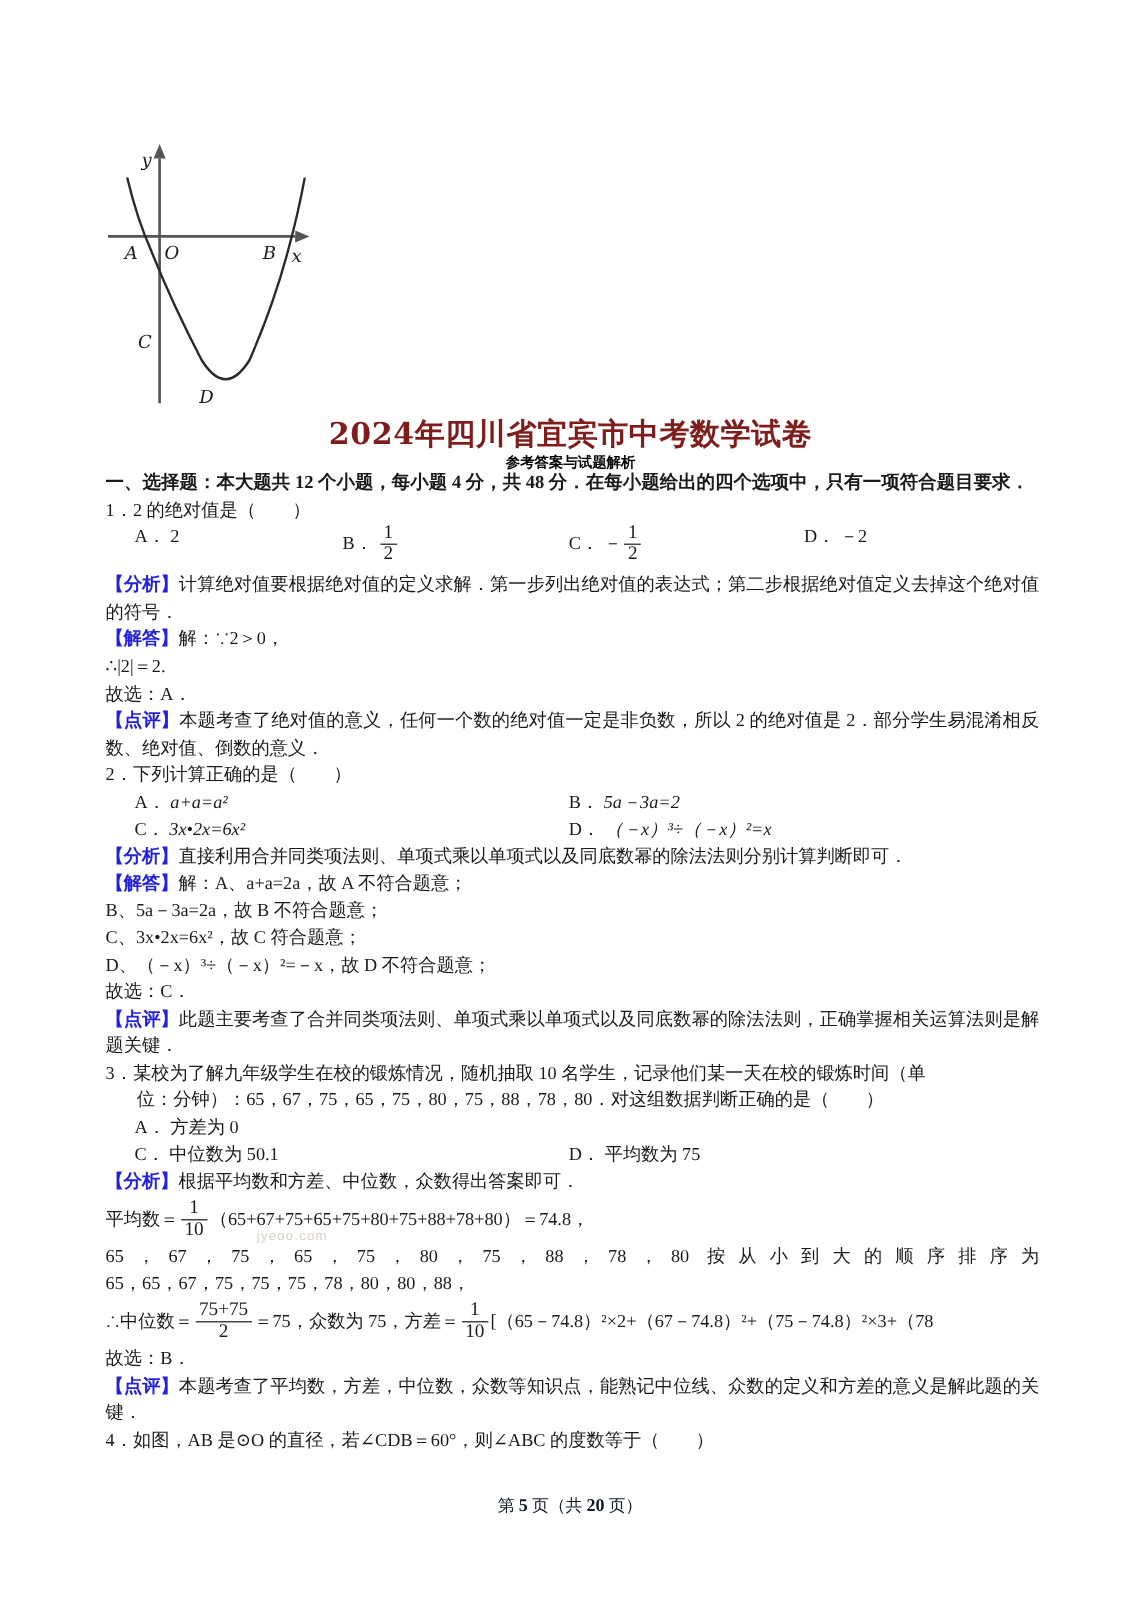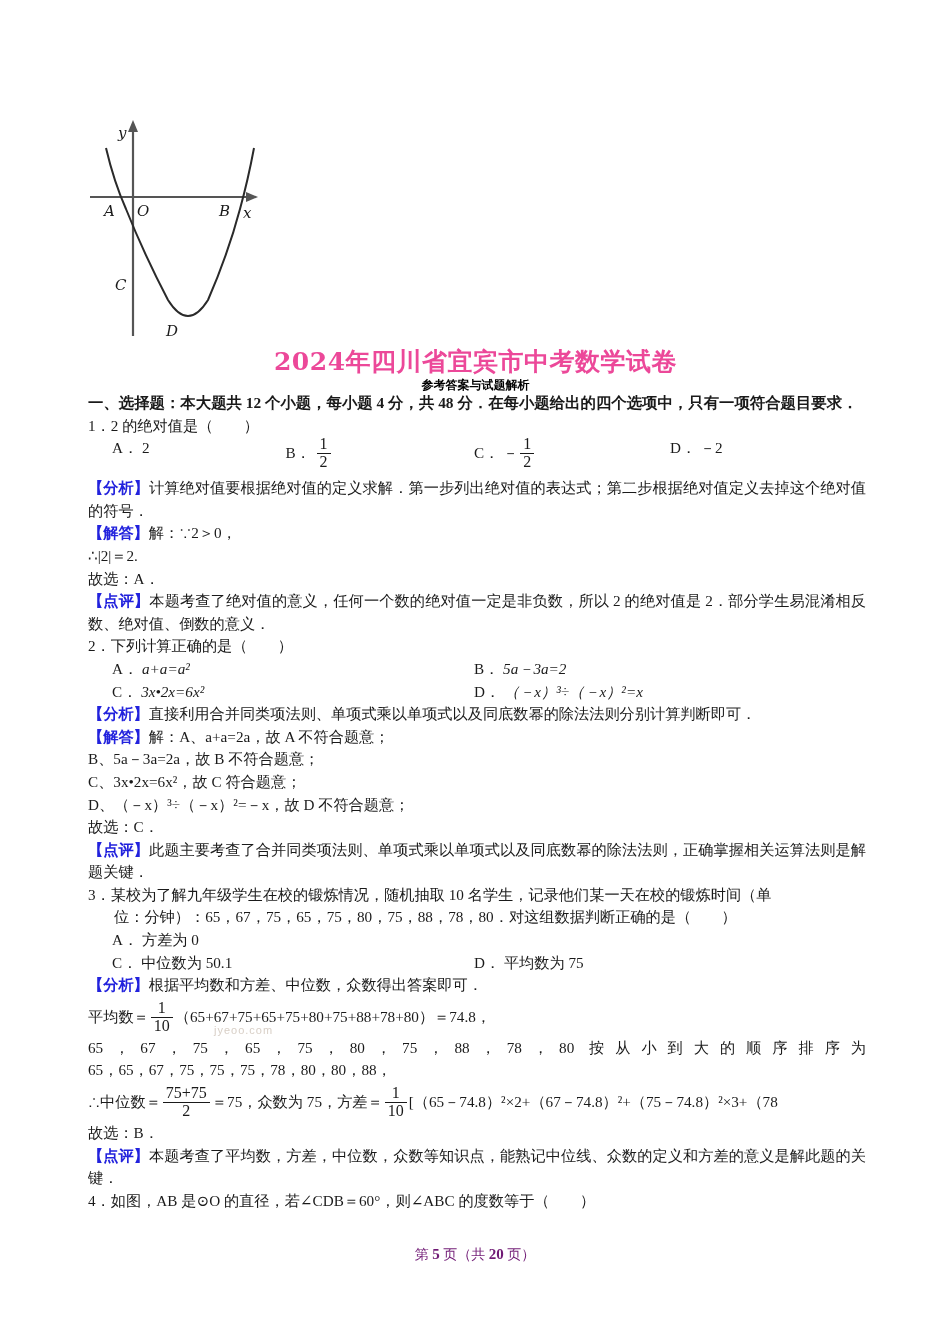--- a/index.html
+++ b/index.html
@@ -36,21 +36,21 @@
   .doc-title {
     position: absolute;
     left: 88px;
     top: 345px;
     width: 775px;
     text-align: center;
     font-family: "DejaVu Serif", "Liberation Serif", serif;
     font-weight: bold;
     font-size: 25px;
     letter-spacing: 0.5px;
-    color: #ec4899;
+    color: #7f1d1d;
   }
   .doc-subtitle {
     position: absolute;
     left: 88px;
     top: 377px;
     width: 775px;
     text-align: center;
     font-weight: bold;
     font-size: 12px;
     color: #000;
@@ -130,21 +130,21 @@
   }
 
   
   .footer {
     position: absolute;
     left: 0;
     top: 1246px;
     width: 950px;
     text-align: center;
     font-size: 14px;
-    color: #701a75;
+    color: #0f172a;
   }
   .footer b { font-size: 15px; }
 </style>
 </head>
 <body>
 
 <div class="page">
 
   <div class="figure-area">
     <svg width="190" height="240" viewBox="0 0 190 240">

